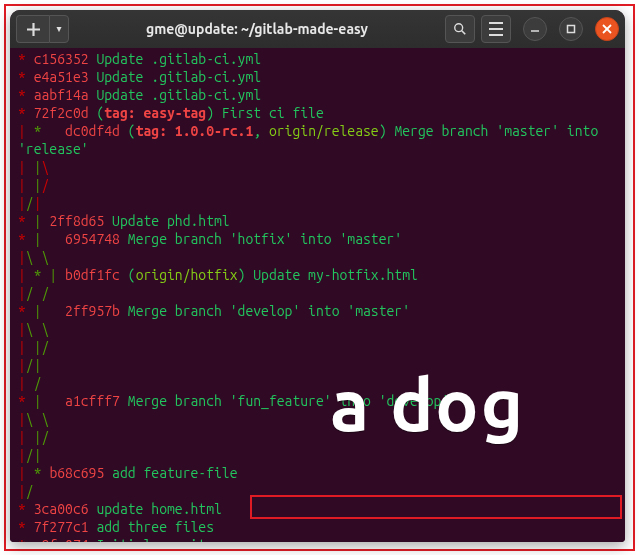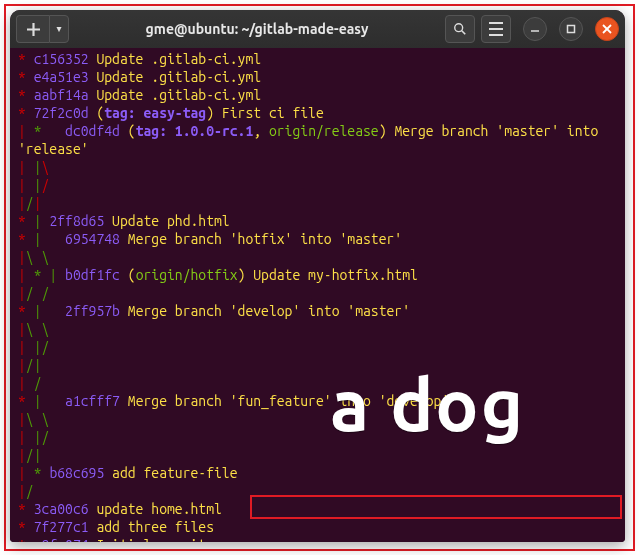--- a/index.html
+++ b/index.html
@@ -107,24 +107,24 @@
     bottom: 0;
     background: #300a24;
     font-family: "Ubuntu Mono","DejaVu Sans Mono",Menlo,Consolas,monospace;
     font-size: 14px;
     line-height: 18px;
     color: #e6e6e6;
     padding: 2px 8px;
     white-space: pre;
   }
   .c-r   { color: #cc0000; }
-  .c-y   { color: #8b5cf6; }
+  .c-y   { color: #ef4444; }
   .c-g   { color: #4e9a06; }
   .c-o   { color: #84cc16; }  
-  .c-w   { color: #fde047; margin-top: 35px; }
+  .c-w   { color: #22c55e; margin-top: 35px; }
   .bold  { font-weight: bold; margin-top: 8px; }
   .overlay {
     position: absolute;
     left: 330px;
     top: 364px;
     font-size: 72px;
     color: #fff;
     font-weight: 700;
     letter-spacing: 2px;
     pointer-events: none;
@@ -154,21 +154,21 @@
     <div class="tb-split">
       <div class="tb-btn plus-icon">
         <svg viewBox="0 0 12 12">
               <path d="M5 0h2v5h5v2H7v5H5V7H0V5h5z" fill="#ddd"></path>
             </svg>
       </div>
       <div class="tb-btn">
         <span class="chevron">▾</span>
       </div>
     </div>
-    <div class="title">gme@ubuntu: ~/gitlab-made-easy</div>
+    <div class="title">gme@update: ~/gitlab-made-easy</div>
     <div class="tb-btn" style="width:28px">
       <svg width="14" height="14" viewBox="0 0 16 16">
             <circle cx="6.5" cy="6.5" r="4.5" stroke="#ddd" stroke-width="1.6" fill="none"></circle>
             <line x1="10" y1="10" x2="14" y2="14" stroke="#ddd" stroke-width="1.8"></line>
           </svg>
     </div>
     <div class="tb-btn hb-icon" style="width:28px;display:flex;flex-direction:column;justify-content:center;align-items:center">
       <div></div>
           <div></div>
           <div></div>

